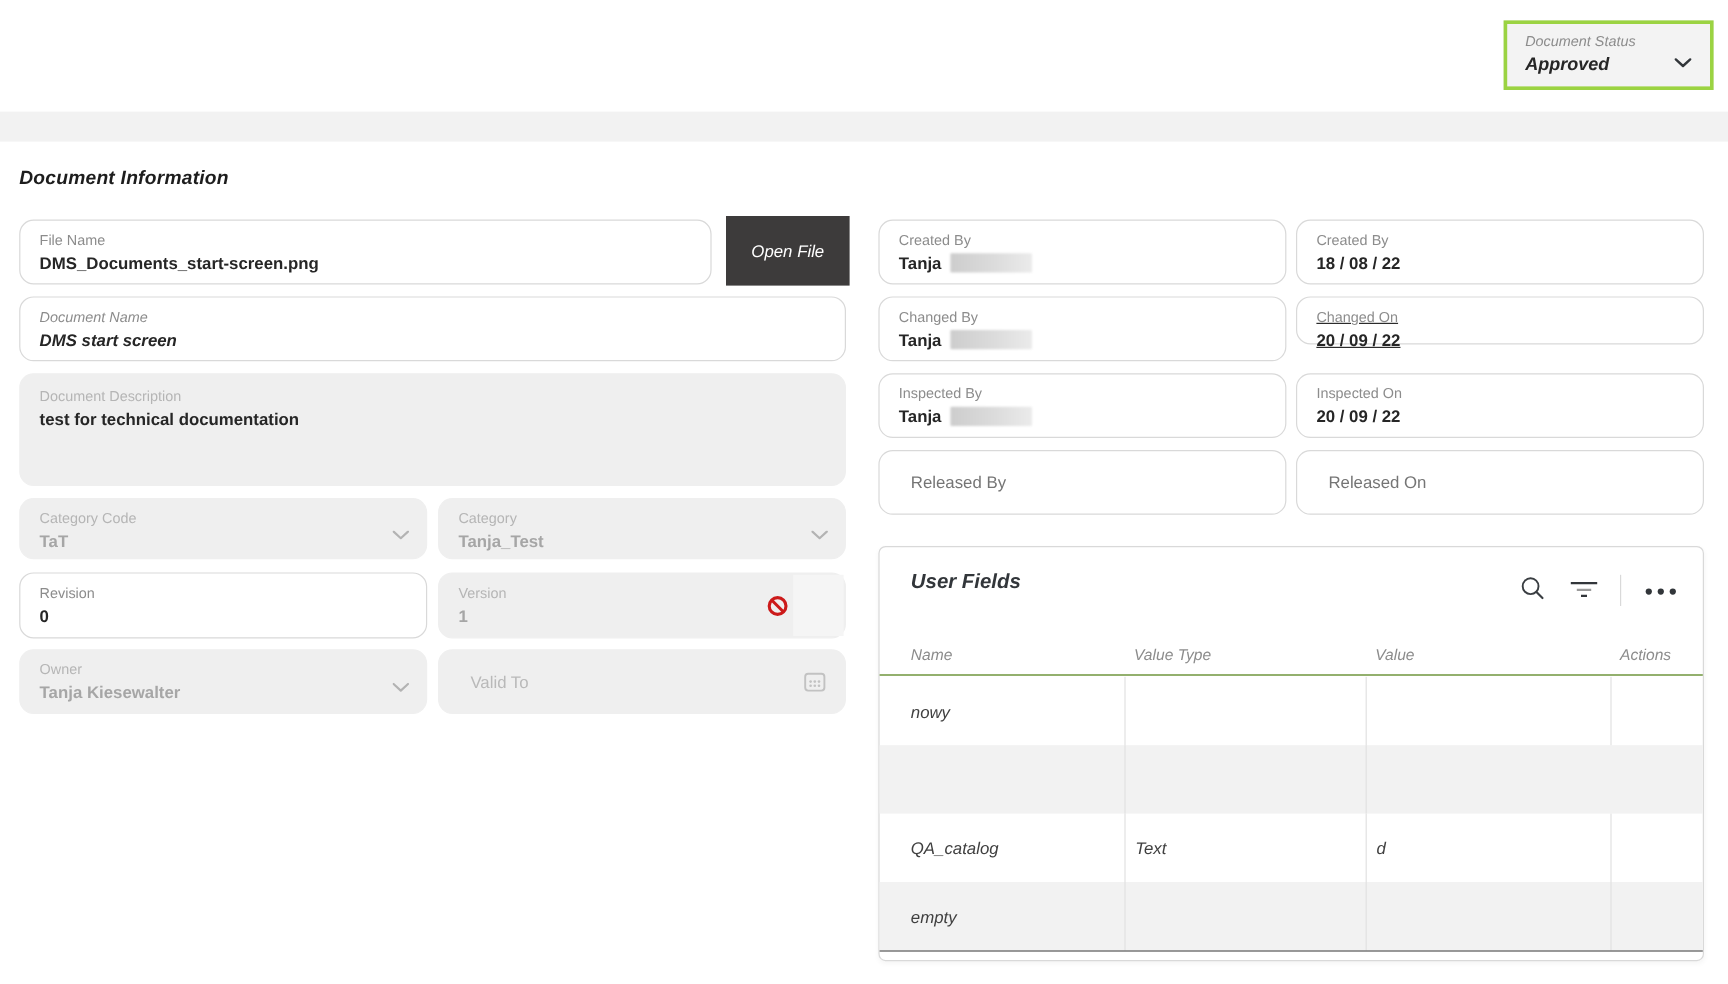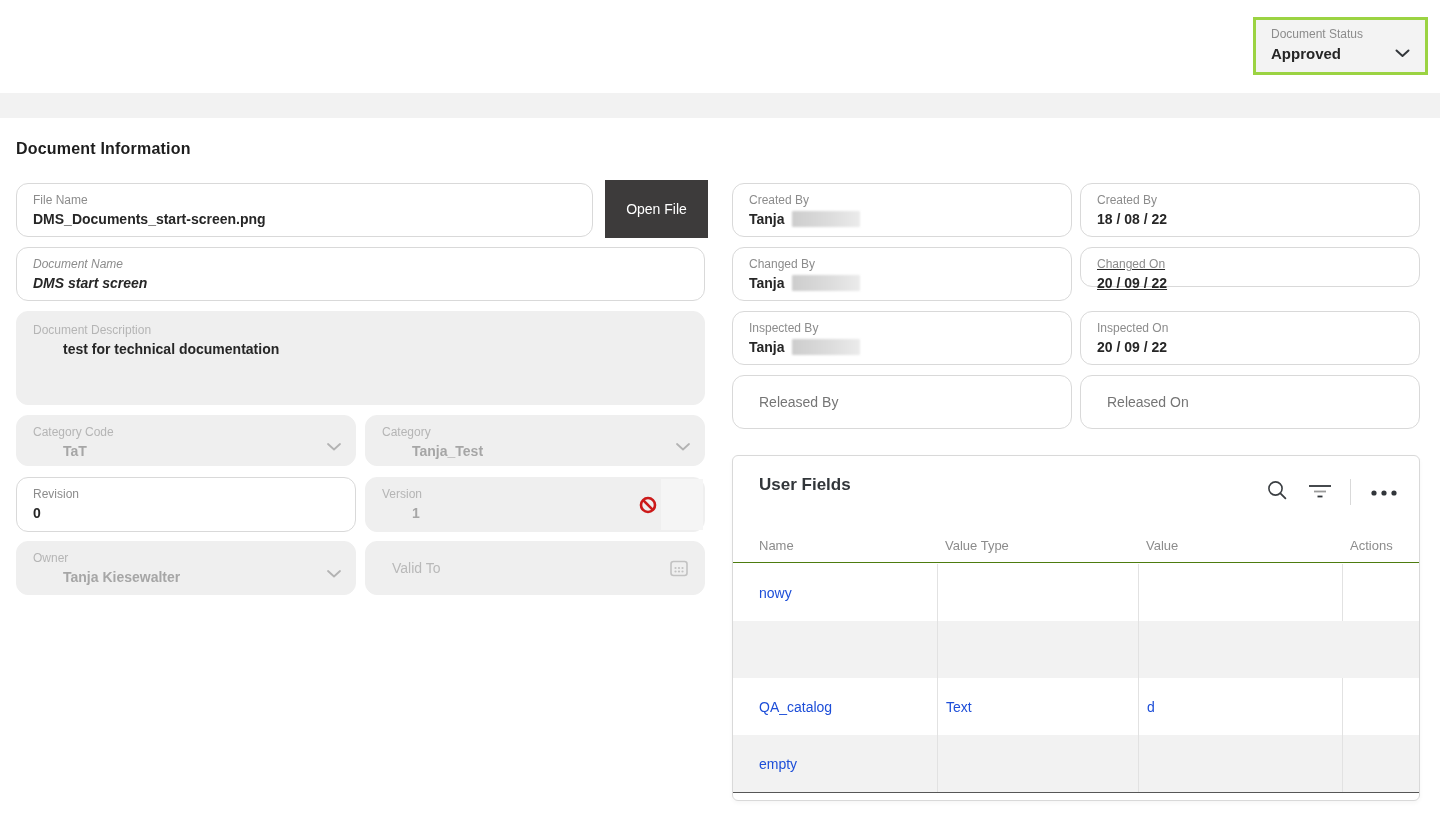--- a/index.html
+++ b/index.html
@@ -3,21 +3,21 @@
 <meta charset="utf-8">
 <style>
   * { box-sizing: border-box; }
   html,body { margin:0; padding:0; }
   body {
     width:1440px; height:820px; position:relative; overflow:hidden;
     background:#ffffff;
     font-family:"Liberation Sans", sans-serif;
     color:#2b2b2b;
   }
-  .abs { position:absolute; }
+  .abs { position:absolute;font-style:italic; }
 
   
   .status-box {
     left:1253px; top:17px; width:175px; height:58px;
     border:3px solid #9bd342; background:#f3f3f3;
     padding:7px 14px 0 15px; cursor:pointer;
   }
   .status-box .lbl { font-size:12px; color:#8c8c8c; margin-bottom:4px; }
   .status-box .val { font-size:15px; font-weight:bold; color:#262626; }
   .status-chevron { position:absolute; right:15px; top:24px; }
@@ -28,21 +28,21 @@
 
   
   .field {
     position:absolute; background:#fff; border:1px solid #d9d9d9; border-radius:12px;
     padding:9px 16px 0 16px;
   }
   .field .lbl { font-size:12px; color:#8c8c8c; margin-bottom:4px; white-space:nowrap; }
   .field .val { font-size:14px; font-weight:bold; color:#262626; white-space:nowrap; }
   .field.disabled { background:#efefef; border-color:#efefef; }
   .field.disabled .lbl { color:#b5b5b5; }
-  .field.disabled .val { color:#a6a6a6;margin-left:30px; }
+  .field.disabled .val { color:#a6a6a6; }
   .field.center { display:flex; align-items:center; padding-top:0; }
   .field.center .lbl { font-size:14px; color:#757575; margin:10px; }
   .field.center.disabled .lbl { color:#b9b9b9; }
 
   .chevron { position:absolute; right:14px; top:50%; margin-top:-4px; }
   .cal-icon { position:absolute; right:14px; top:50%; margin-top:-11px; }
 
   .open-file-btn {
     left:605px; top:180px; width:103px; height:58px;
     background:#3d3b3b; color:#ffffff; font-size:14px;
@@ -72,21 +72,21 @@
 
   .thead { position:absolute; left:0; top:73px; width:100%; height:34px;
            display:grid; grid-template-columns:204px 201px 204px 77px; align-items:center;
            border-bottom:1px solid #4d7c0f; }
   .thead .th { font-size:13px; color:#8c8c8c; padding-left:8px; }
   .thead .th:first-child { padding-left:26px; }
 
   .tbody { position:absolute; left:0; top:108px; width:100%; }
   .trow { display:grid; grid-template-columns:204px 201px 204px 77px; height:57px; cursor:pointer; }
   .trow.alt { background:#f2f2f2; }
-  .trow .td { display:flex; align-items:center; font-size:14px; color:#1d4ed8;
+  .trow .td { display:flex; align-items:center; font-size:14px; color:#404040;
               padding-left:8px; border-left:1px solid #e2e2e2; overflow:hidden; white-space:nowrap; }
   .trow .td:first-child { border-left:none; padding-left:26px; }
   .table-bottom-line { position:absolute; left:0; top:336px; width:100%; height:1px; background:#565656; }
 </style>
 </head>
 <body>
 
 <div class="abs status-box">
   <div class="lbl">Document Status</div>
   <div class="val">Approved</div>

